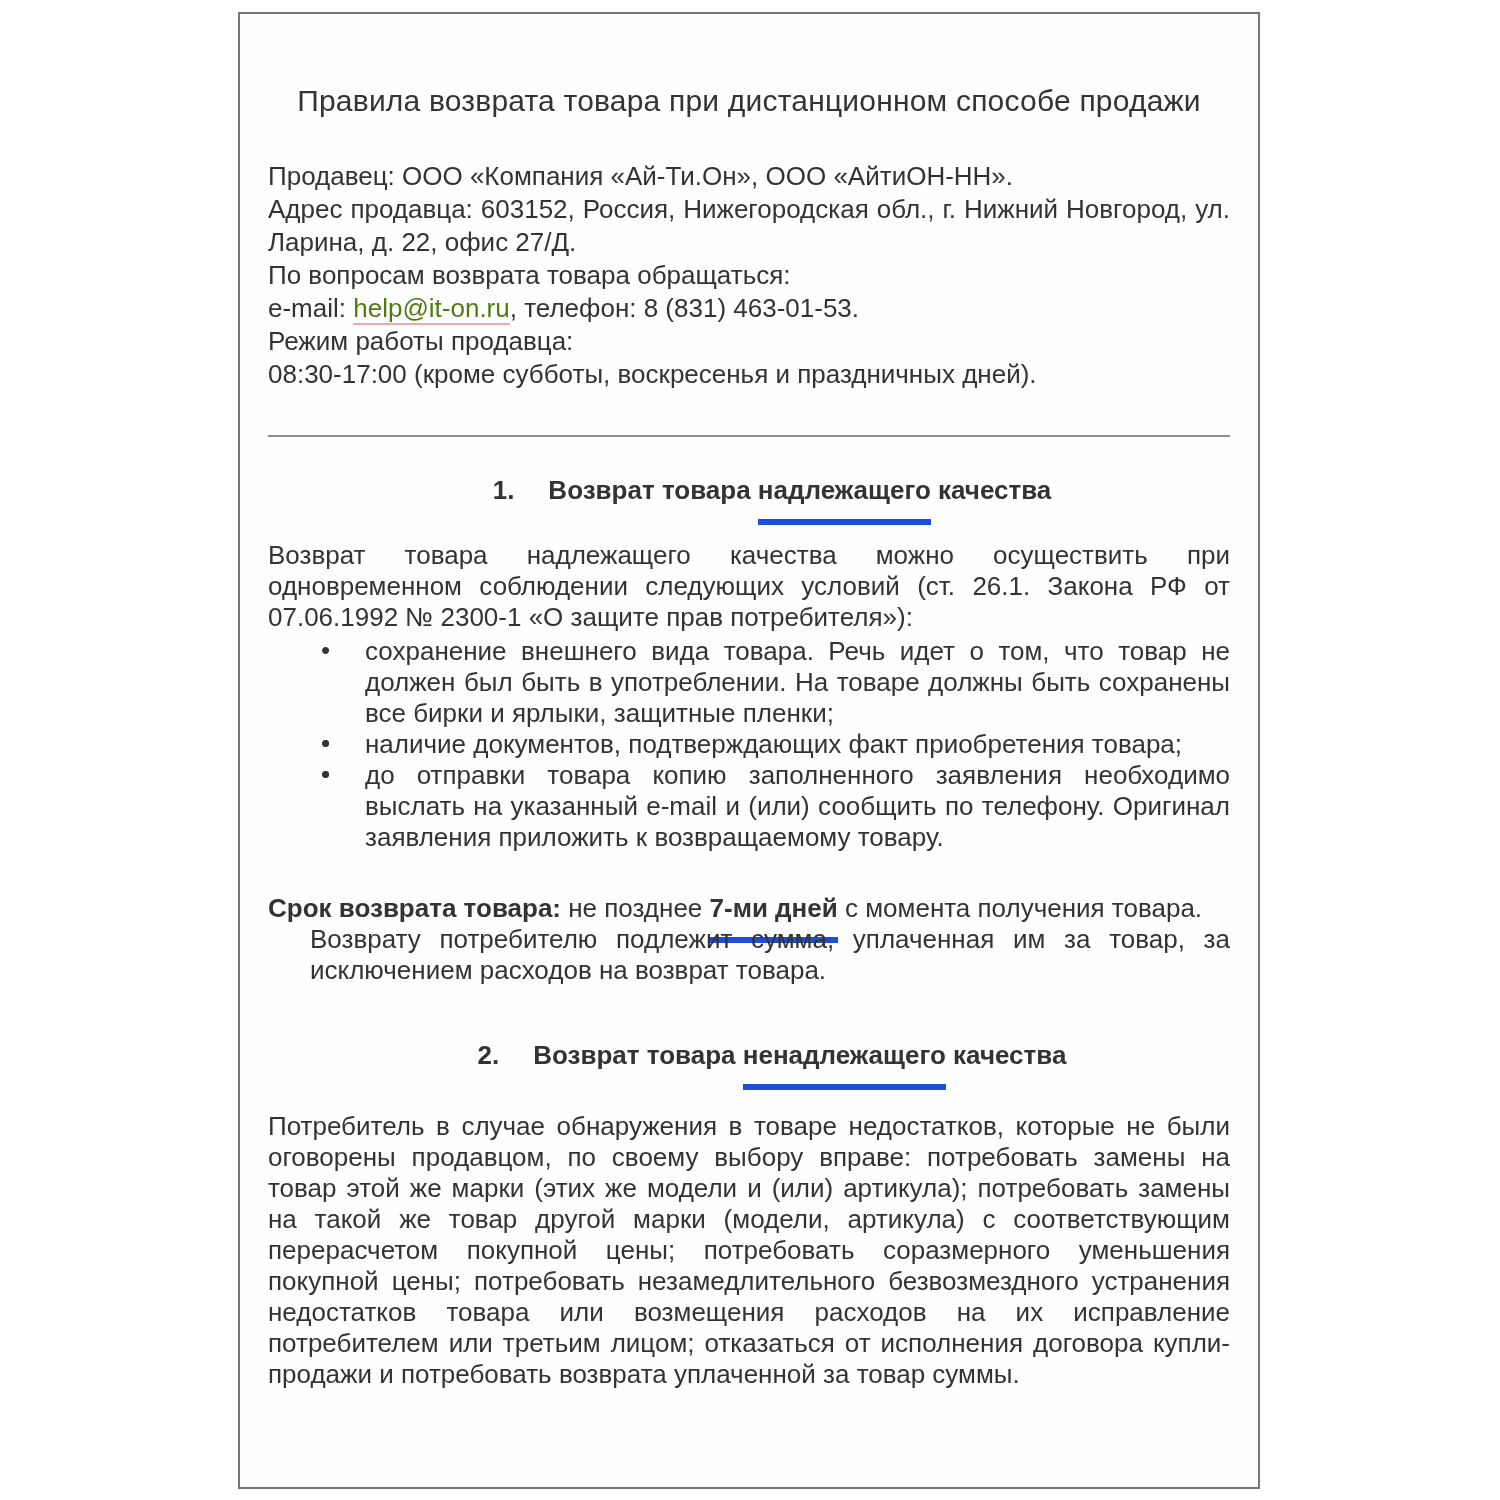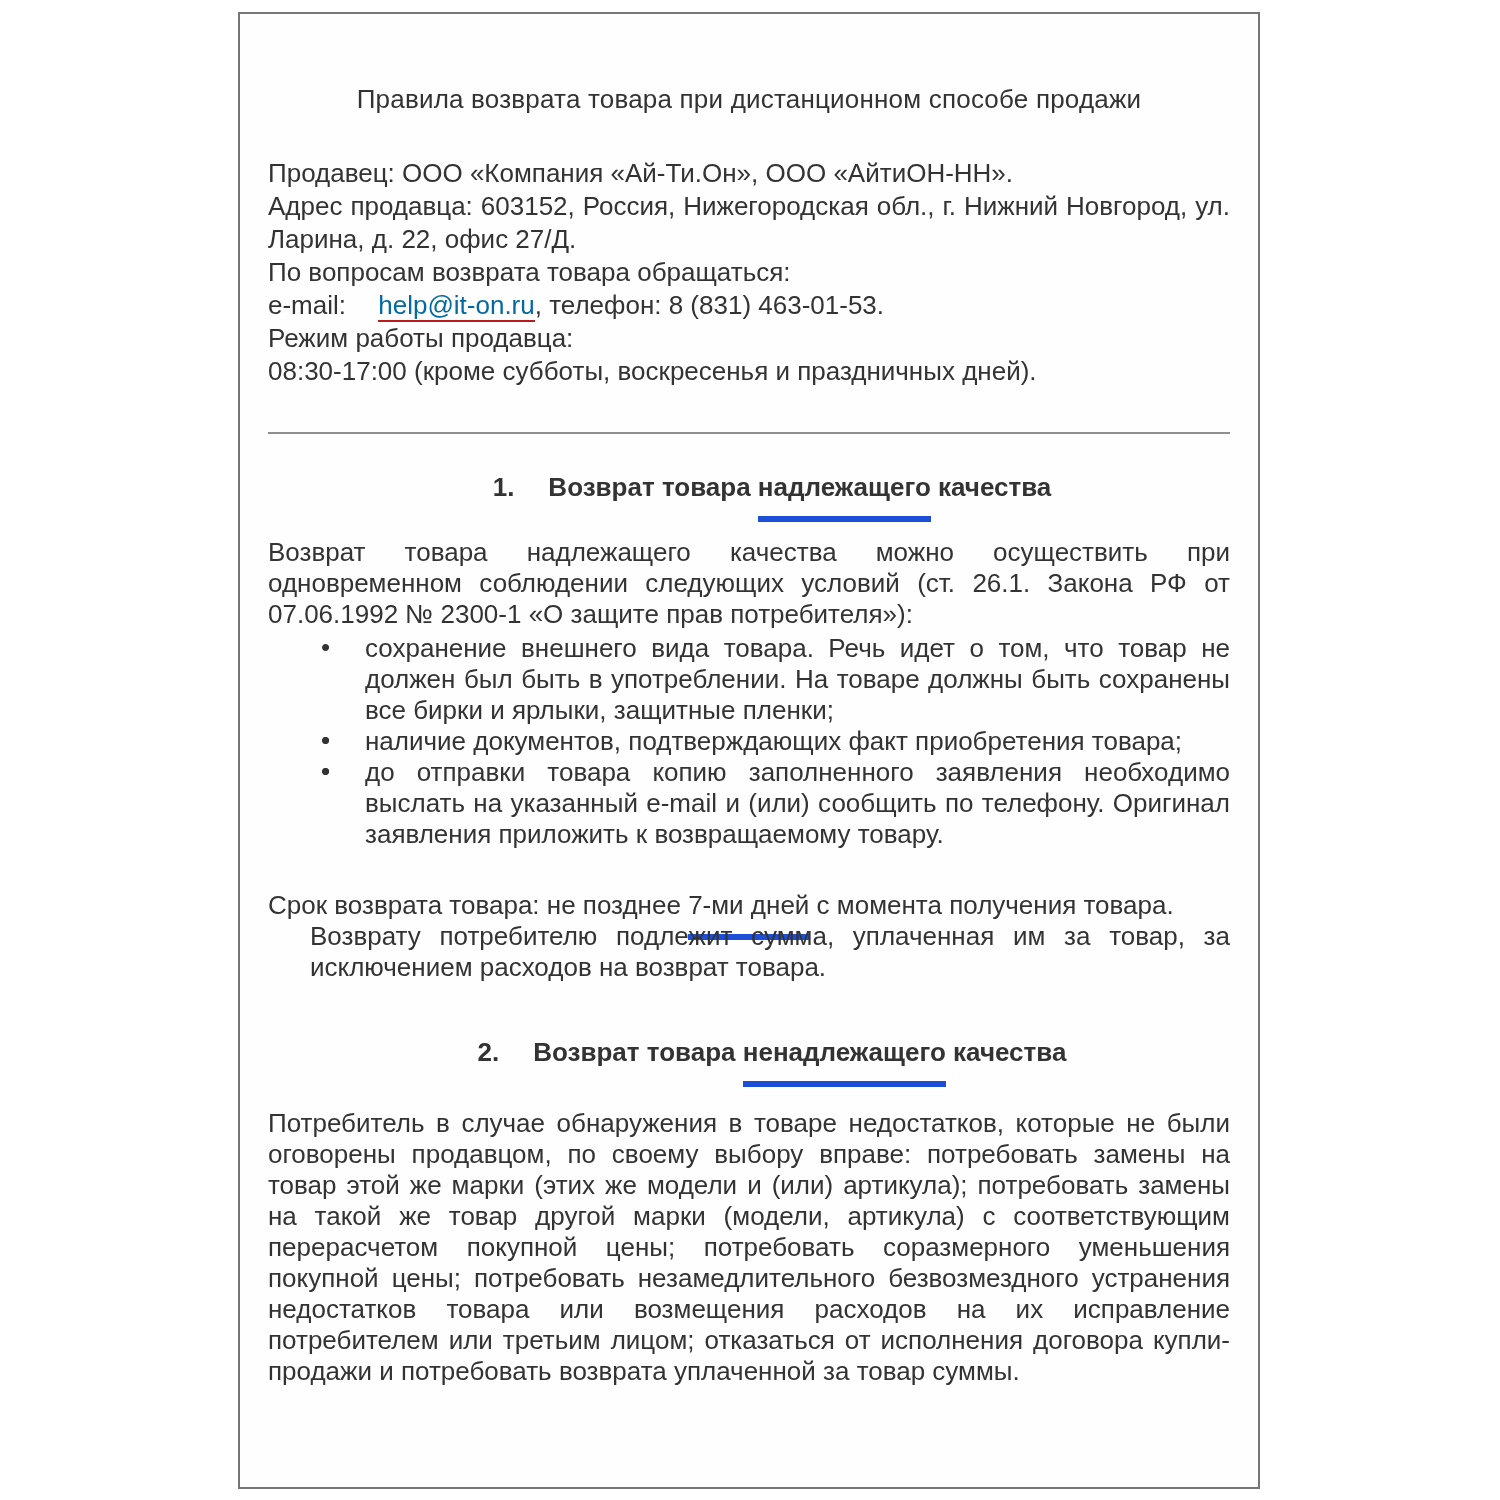--- a/index.html
+++ b/index.html
@@ -12,41 +12,41 @@
   .page {
     position: absolute; left: 238px; top: 12px;
     width: 1022px; height: 1477px;
     background: #fefefe;
     border: 2px solid #767676;
     padding: 0 28px;
     overflow: hidden;
     font-size: 26px;
   }
   .title {
-    margin: 70px 0 0; font-size: 26px; font-weight: 400;
+    margin: 70px 0 0; font-size: 30px; font-weight: 400;
     text-align: center; color: #333333; letter-spacing: 0.2px;
   }
   .seller { margin-top: 42px; }
   .seller p { margin: 0; line-height: 33px; text-align: justify; }
-  .email { color: #0369a1; text-decoration: none; border-bottom: 2px solid #b91c1c; cursor: pointer; margin-left: 25px; }
+  .email { color: #4d7c0f; text-decoration: none; border-bottom: 2px solid #fca5a5; cursor: pointer; }
   .rule { border: 0; border-top: 2px solid #8f8f8f; margin: 44px 0 0; }
   .sec-heading {
     margin-top: 38px; display: flex; justify-content: center;
     gap: 34px; font-weight: 700; padding-left: 46px;
   }
   .uline { border-bottom: 6px solid #1d4ed8; padding-bottom: 14px; }
   .para { margin: 34px 0 0; line-height: 31px; text-align: justify; }
   .cond { list-style: none; margin: 3px 0 0; padding: 0; }
   .cond li { position: relative; padding-left: 97px; line-height: 31px; text-align: justify; margin: 0; }
   .cond .bullet { position: absolute; left: 53px; top: -1px; }
   .term { margin-top: 40px; }
   .refund { margin-top: 0; margin-left: 42px; }
   .h2gap { margin-top: 54px; }
   .s2 { margin-top: 40px; }
-  b { font-weight: 400; margin-top: 30px; }
+  b { font-weight: 700; margin-top: 30px; }
 </style>
 </head>
 <body>
 
 <div class="page">
 
   <h1 class="title">Правила возврата товара при дистанционном способе продажи</h1>
 
   <div class="seller">
     <p>Продавец: ООО «Компания «Ай-Ти.Он», ООО «АйтиОН-НН».</p>

